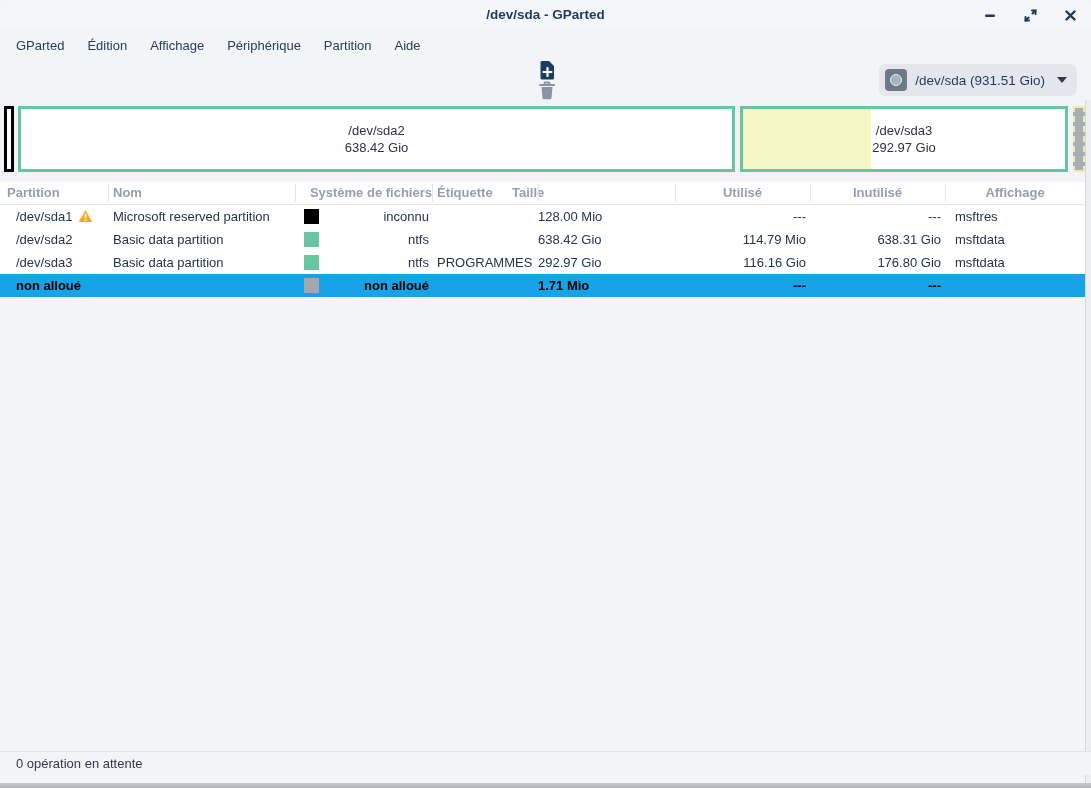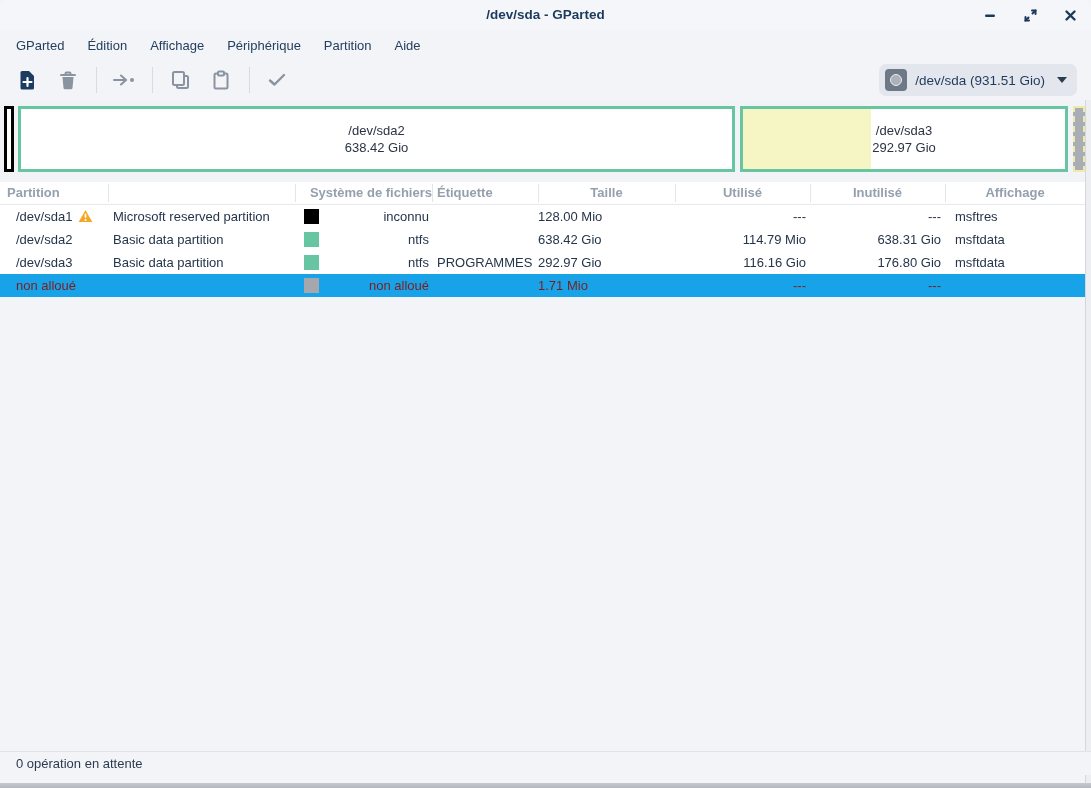--- a/index.html
+++ b/index.html
@@ -11,21 +11,21 @@
   .titlebar { position:absolute; top:0; left:0; width:100%; height:30px; background:#f5f6f9; border-top-left-radius:8px; border-top-right-radius:8px; }
   .title { position:absolute; top:7px; left:0; width:100%; text-align:center; font-weight:bold; font-size:13.5px; color:#1b3a5e; }
   .win-controls { position:absolute; top:0; right:8px; height:30px; display:flex; align-items:center; gap:14px; }
   .win-btn { width:26px; height:24px; display:flex; align-items:center; justify-content:center; color:#1b3a5e; cursor:default; }
 
   
   .menubar { position:absolute; top:30px; left:0; width:100%; height:30px; display:flex; align-items:center; padding-left:8px; background:#f3f4f8; }
   .menu-item { padding:4px 8px; margin-right:7px; color:#24405e; }
 
   
-  .toolbar { position:absolute; top:60px; left:0; width:100%; height:40px; display:flex; align-items:center; padding-left:10px; background:#f3f4f8; }
+  .toolbar { position:absolute; top:60px; left:0; width:100%; height:40px; display:flex; align-items:center; padding-left:10px; background:#f3f4f8;flex-direction:column; }
   .tool-btn { width:34px; height:32px; display:flex; align-items:center; justify-content:center; margin-right:7px; border-radius:5px; }
   .tool-sep { width:1px; height:26px; background:#d8dbe1; margin:0 10px 0 4px; }
   .device-select { position:absolute; right:14px; top:4px; height:32px; background:#e3e6ec; border-radius:7px; display:flex; align-items:center; padding:0 10px 0 6px; gap:8px; }
   .device-icon { width:22px; height:22px; background:#6e7987; border-radius:4px; position:relative; }
   .device-icon::after { content:""; position:absolute; left:5px; top:5px; width:10px; height:10px; border-radius:50%; background:#aab3bd; border:1.5px solid #e8ebef; }
   .device-label { color:#1e3a5c; font-size:13.5px; }
   .device-caret { width:0; height:0; border-left:5px solid transparent; border-right:5px solid transparent; border-top:6px solid #2a3c50; margin-left:4px; }
 
   
   .diskview { position:absolute; top:100px; left:0; width:1091px; height:82px; background:#f1f3f7; }
@@ -36,21 +36,21 @@
   .part-used { position:absolute; left:0; top:0; height:100%; background:#f6f6c5; }
   .part-text { position:absolute; left:0; top:0; width:100%; height:100%; display:flex; flex-direction:column; align-items:center; justify-content:center; line-height:17px; color:#2b3342; }
   .part-unalloc { left:1073px; width:12px; background:#a9adb4; border:2px dashed #efe9ab; }
 
   
   .table { position:absolute; top:182px; left:0; width:1091px; background:#fff; }
   .thead { position:relative; height:23px; background:#fff; border-bottom:1px solid #e7e9ee; }
   .th { position:absolute; top:0; height:22px; line-height:22px; font-weight:bold; color:#95a0ae; overflow:hidden; white-space:nowrap; }
   .th-sep { position:absolute; top:2px; height:18px; width:1px; background:#e3e5ea; }
   .row { position:relative; height:23px; background:#fff; white-space:nowrap; }
-  .row.selected { background:#18a3e8; color:#7f1d1d; }
+  .row.selected { background:#18a3e8; color:#000000;font-weight:bold; }
   .cell { position:absolute; top:0; height:23px; line-height:23px; overflow:hidden; }
   .c-part   { left:0;   width:108px; padding-left:16px; }
   .c-name   { left:108px; width:187px; padding-left:5px; }
   .c-fs     { left:295px; width:137px; text-align:right; padding-right:3px; }
   .c-label  { left:432px; width:106px; padding-left:5px; }
   .c-size   { left:538px; width:137px; text-align:left; padding-right:2px; }
   .c-used   { left:675px; width:135px; text-align:right; padding-right:4px; }
   .c-unused { left:810px; width:135px; text-align:right; padding-right:4px; }
   .c-flags  { left:945px; width:140px; padding-left:10px; }
   .fs-swatch { position:absolute; left:304px; top:4px; width:15px; height:15px; }
@@ -162,23 +162,24 @@
         <span>/dev/sda3</span>
         <span>292.97 Gio</span>
       </div>
     </div>
     <div class="part-box part-unalloc"></div>
   </div>
 
   <div class="table">
     <div class="thead">
       <div class="th" style="left:7px;   width:95px;">Partition</div>
+      <div class="th" style="left:113px; width:175px;">Nom</div>
       <div class="th" style="left:295px; width:137px; text-align:right;">Système de fichiers</div>
       <div class="th" style="left:437px; width:95px;">Étiquette</div>
-      <div class="th" style="left:538px; width:137px; text-align:center;">Taille</div>
+      <div class="th" style="left:512px; width:137px; ">Taille</div>
       <div class="th" style="left:675px; width:135px; text-align:center;">Utilisé</div>
       <div class="th" style="left:810px; width:135px; text-align:center;">Inutilisé</div>
       <div class="th" style="left:945px; width:140px; text-align:center;">Affichage</div>
       <div class="th-sep" style="left:108px;"></div>
       <div class="th-sep" style="left:295px;"></div>
       <div class="th-sep" style="left:432px;"></div>
       <div class="th-sep" style="left:538px;"></div>
       <div class="th-sep" style="left:675px;"></div>
       <div class="th-sep" style="left:810px;"></div>
       <div class="th-sep" style="left:945px;"></div>

